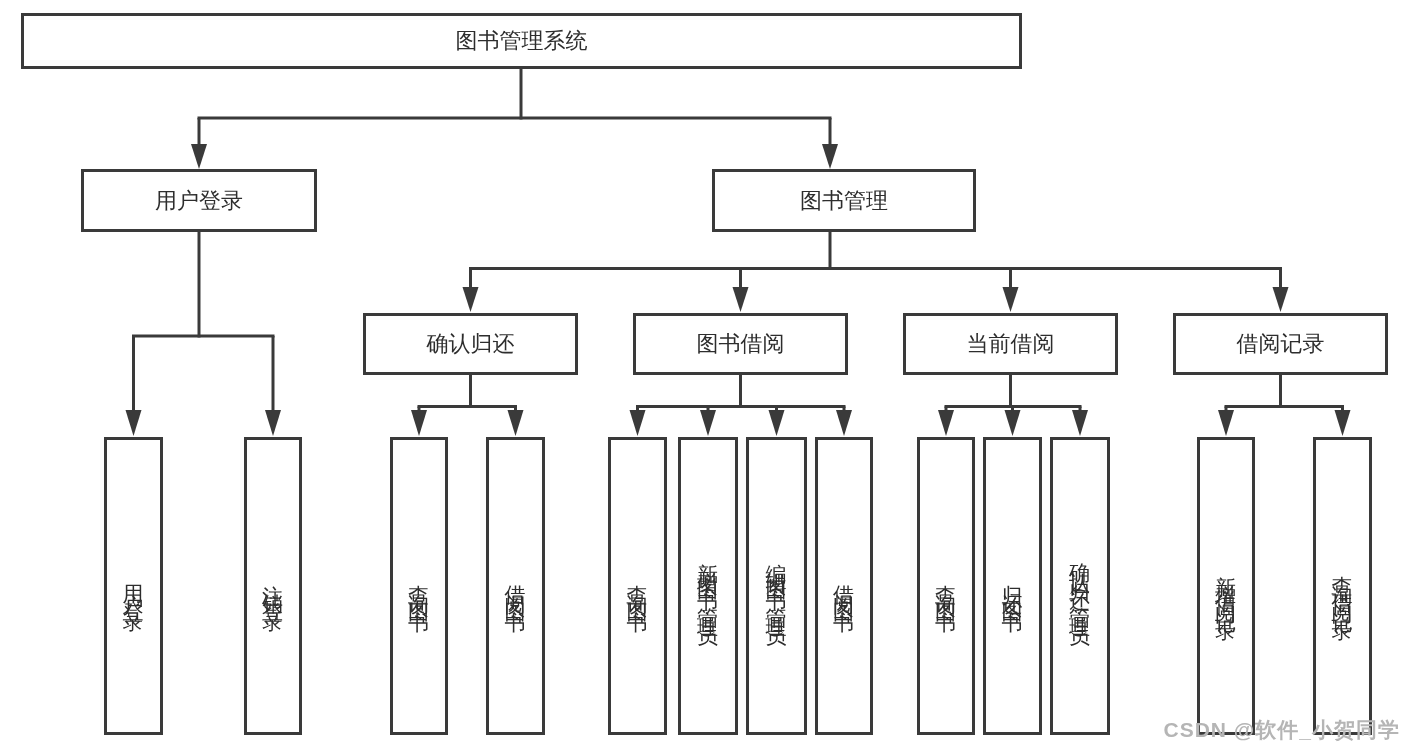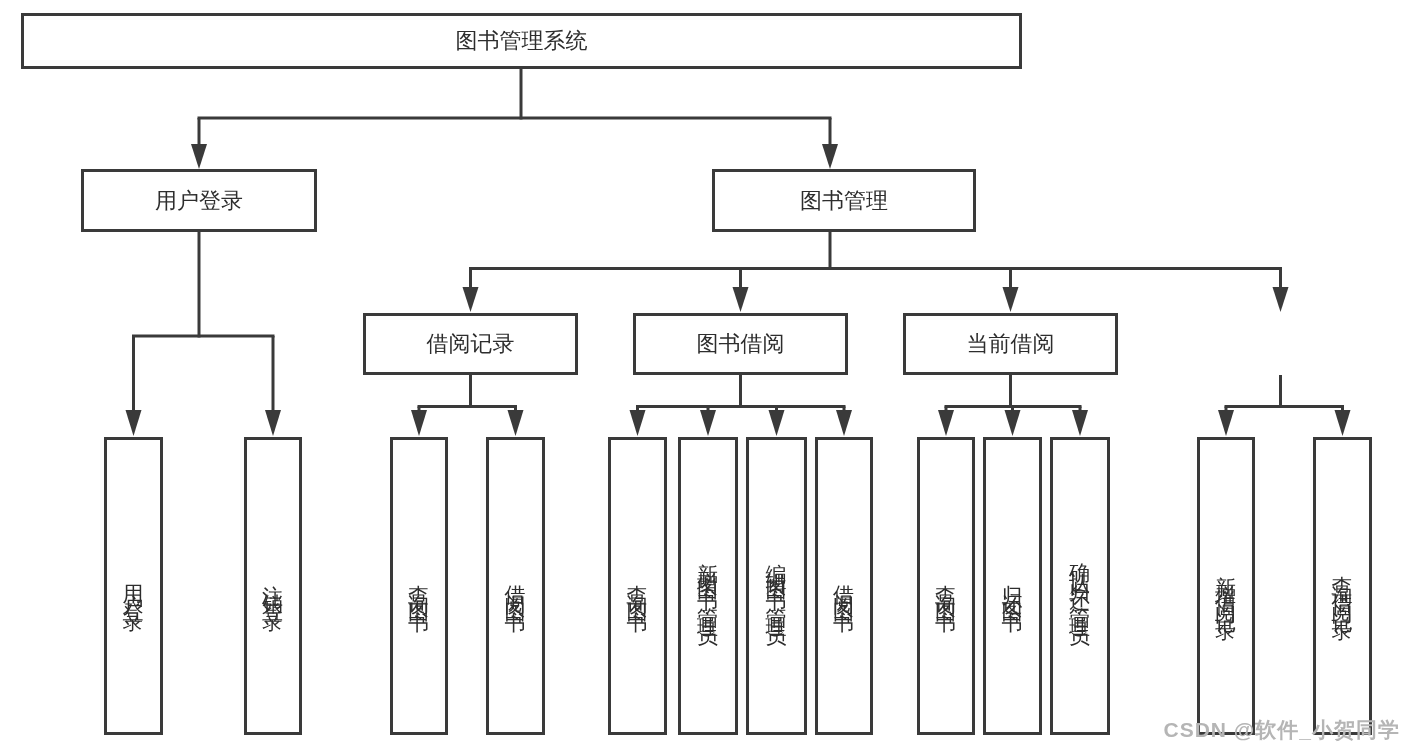--- a/index.html
+++ b/index.html
@@ -149,23 +149,24 @@
         <polygon points="1334.5,410 1350.5,410 1342.5,436"></polygon>
       </g>
     </g>
   </svg>
 
   <div class="node n-root">图书管理系统</div>
 
   <div class="node n-user-login">用户登录</div>
   <div class="node n-book-mgmt">图书管理</div>
 
-  <div class="node n-new-book">借阅记录</div>
+  <div class="node n-new-book">确认归还</div>
   <div class="node n-cur-borrow">当前借阅</div>
   <div class="node n-book-borrow">图书借阅</div>
+  <div class="node n-records">借阅记录</div>
 
   <div class="node node-v leaf l1">用户登录</div>
   <div class="node node-v leaf l2">注销登录</div>
   <div class="node node-v leaf l3">查询图书</div>
   <div class="node node-v leaf l4">借阅图书</div>
   <div class="node node-v leaf l5">查询图书</div>
   <div class="node node-v leaf l6">新增图书（管理员）</div>
   <div class="node node-v leaf l7">编辑图书（管理员）</div>
   <div class="node node-v leaf l8">借阅图书</div>
   <div class="node node-v leaf l9">查询图书</div>

